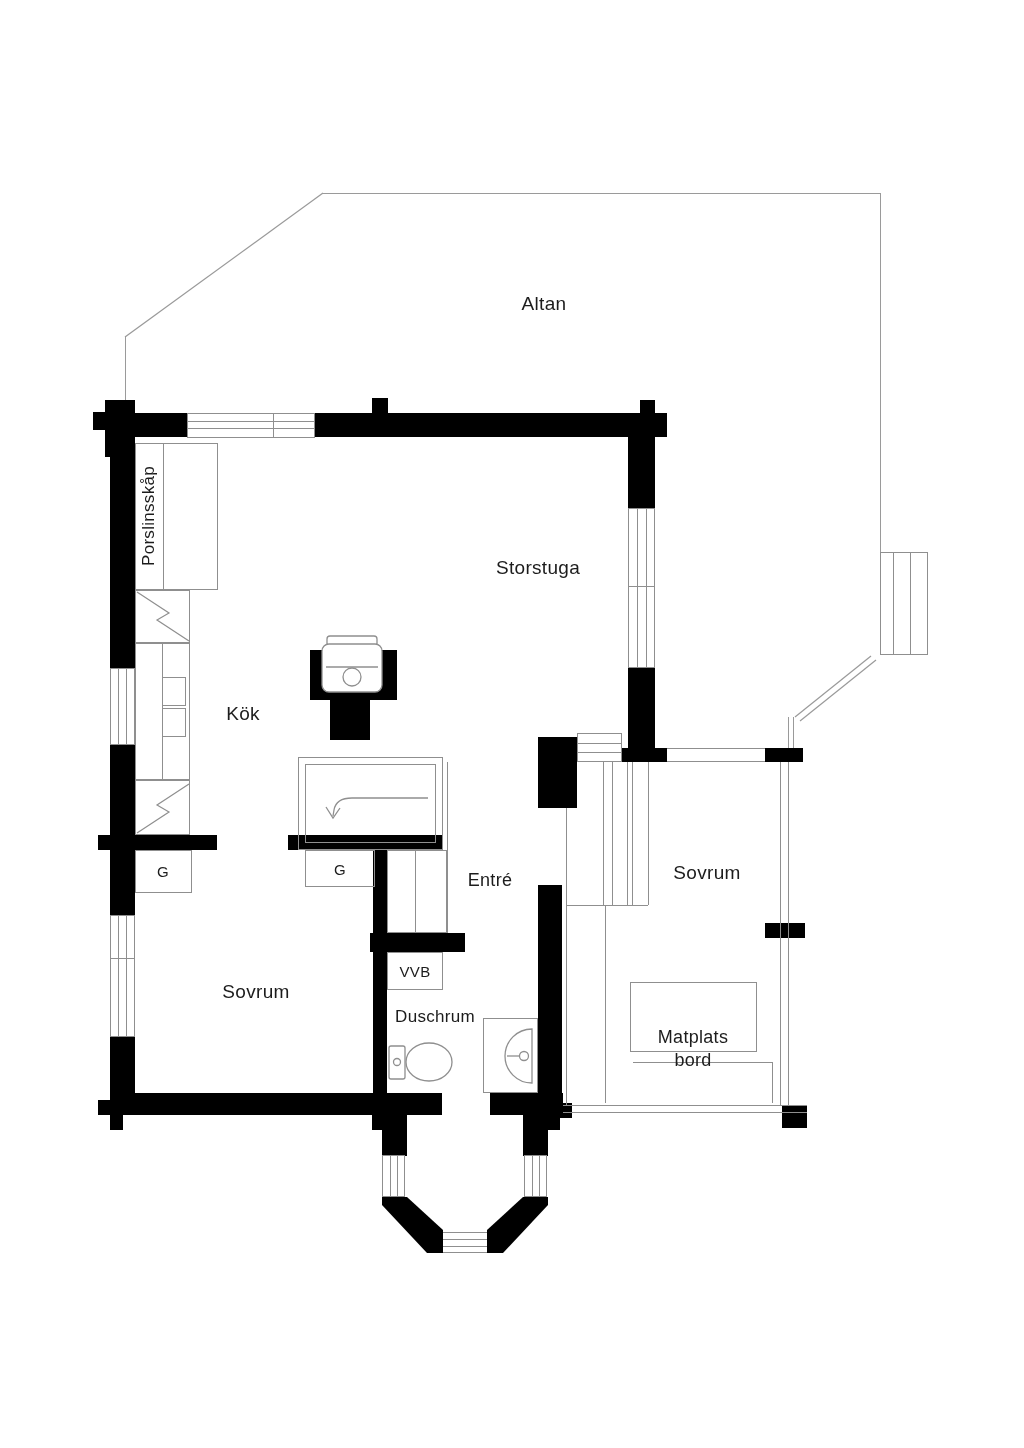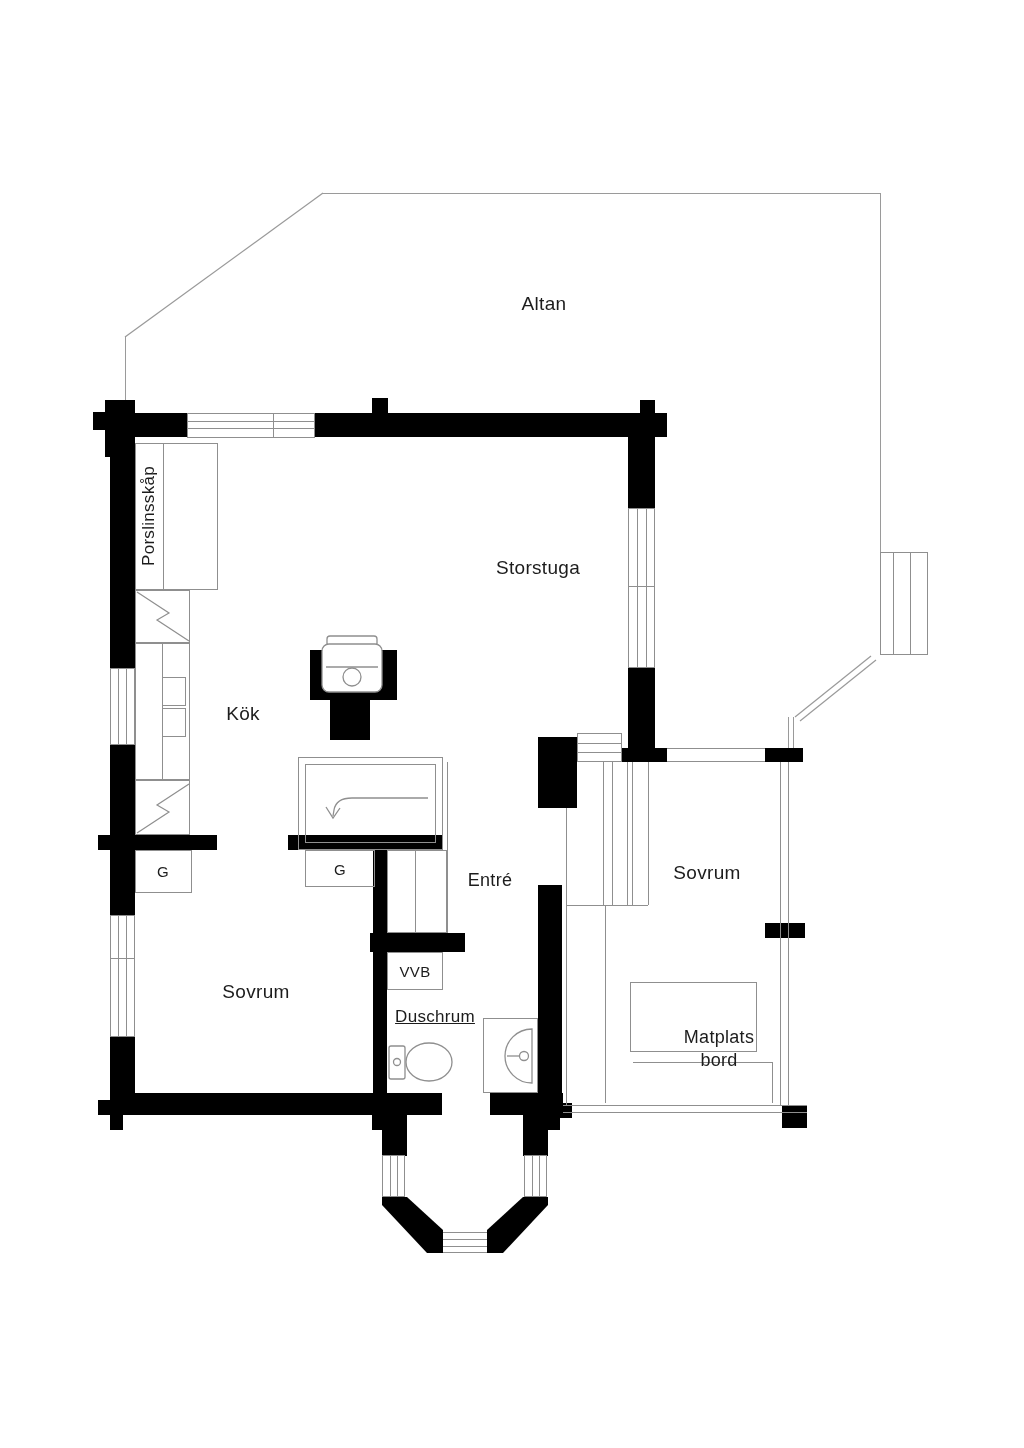--- a/index.html
+++ b/index.html
@@ -182,18 +182,18 @@
   </svg>
 
   <div class="lbl f19" style="left:500px;top:304px;margin-left:44px;">Altan</div>
   <div class="lbl f19" style="left:510px;top:568px;margin-left:28px;">Storstuga</div>
   <div class="lbl f19" style="left:243px;top:714px;">Kök</div>
   <div class="lbl rot f17" style="left:149px;top:516px;">Porslinsskåp</div>
   <div class="lbl f18" style="left:490px;top:848px;">Entré</div>
   <div class="lbl f19" style="left:707px;top:873px;">Sovrum</div>
   <div class="lbl f19" style="left:256px;top:992px;">Sovrum</div>
   <div class="lbl f15" style="left:415px;top:971px;">VVB</div>
-  <div class="lbl f17" style="left:435px;top:1017px;text-decoration:underline;">Duschrum</div>
-  <div class="lbl wrap f18" style="left:719px;top:1016px;width:100px;">Matplats bord</div>
+  <div class="lbl f17" style="left:435px;top:1017px;">Duschrum</div>
+  <div class="lbl wrap f18" style="left:693px;top:1016px;width:100px;">Matplats bord</div>
   <div class="lbl f15" style="left:163px;top:871px;">G</div>
   <div class="lbl f15" style="left:340px;top:869px;">G</div>
 
 </div>
 
 </body></html>

